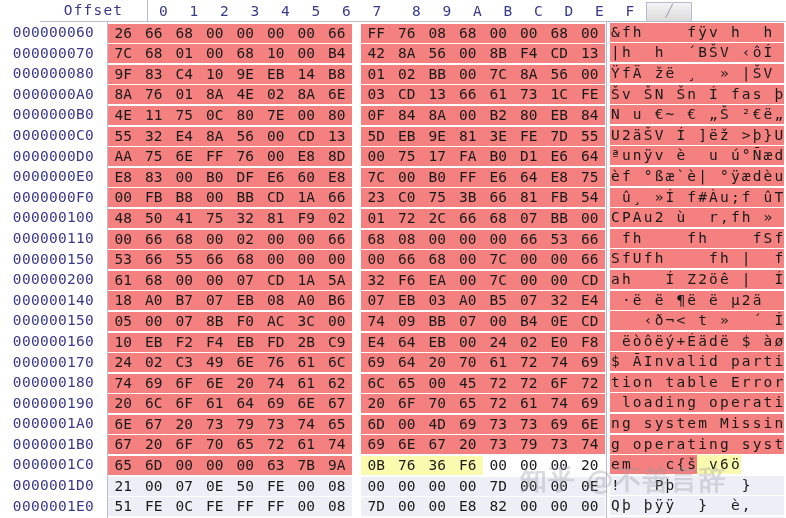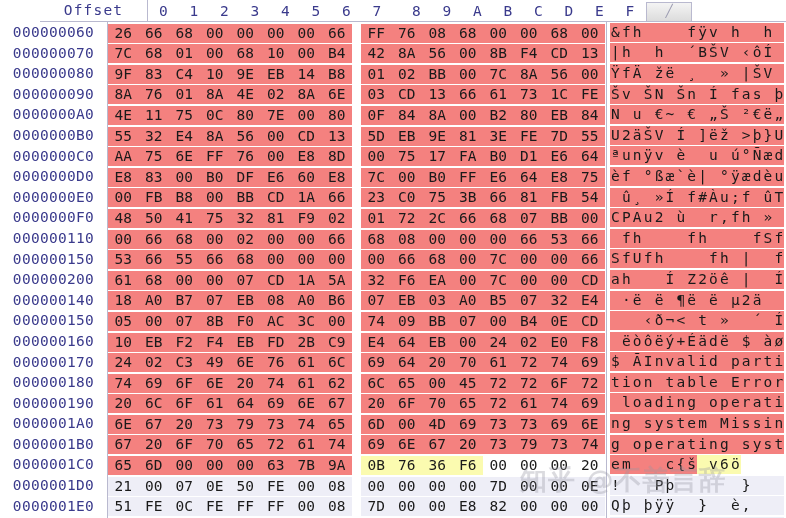--- a/index.html
+++ b/index.html
@@ -189,27 +189,27 @@
     <div class="hdr-tab">
       <span class="slash">╱</span>
     </div>
   </div>
 
   <div class="grid">
     <div class="col-offsets" id="col-offsets">
         <div class="offset-cell">000000060</div>
         <div class="offset-cell">000000070</div>
         <div class="offset-cell">000000080</div>
-        <div class="offset-cell">000000090</div>
         <div class="offset-cell">0000000A0</div>
         <div class="offset-cell">0000000B0</div>
         <div class="offset-cell">0000000C0</div>
         <div class="offset-cell">0000000D0</div>
         <div class="offset-cell">0000000E0</div>
         <div class="offset-cell">0000000F0</div>
+        <div class="offset-cell">000000100</div>
         <div class="offset-cell">000000110</div>
         <div class="offset-cell">000000150</div>
         <div class="offset-cell">000000200</div>
         <div class="offset-cell">000000140</div>
         <div class="offset-cell">000000150</div>
         <div class="offset-cell">000000160</div>
         <div class="offset-cell">000000170</div>
         <div class="offset-cell">000000180</div>
         <div class="offset-cell">000000190</div>
         <div class="offset-cell">0000001A0</div>

